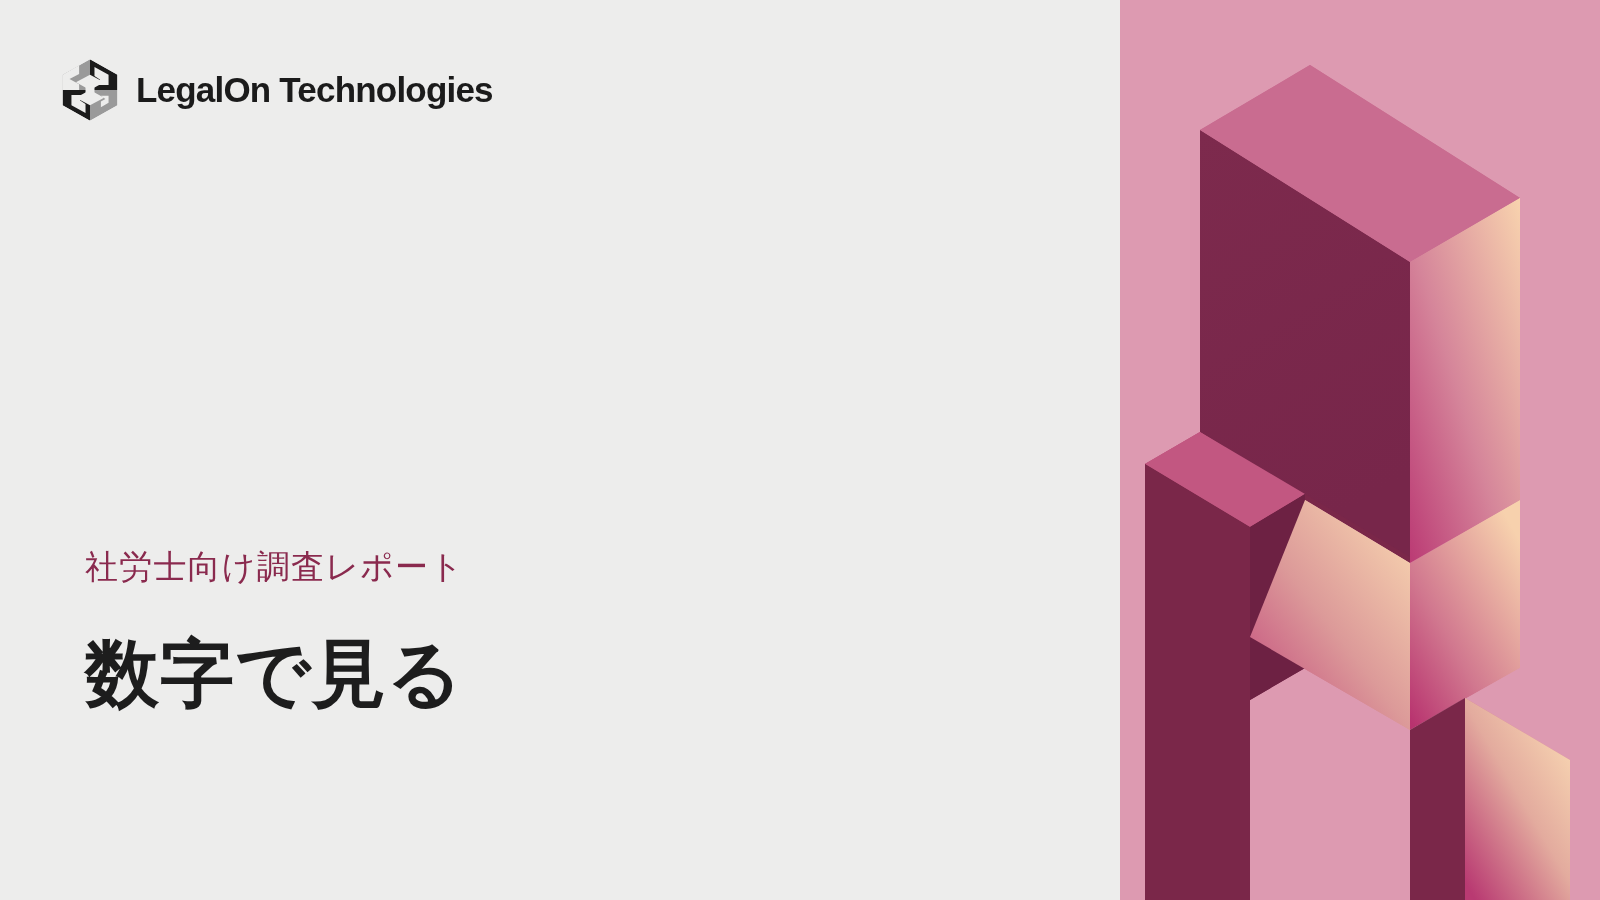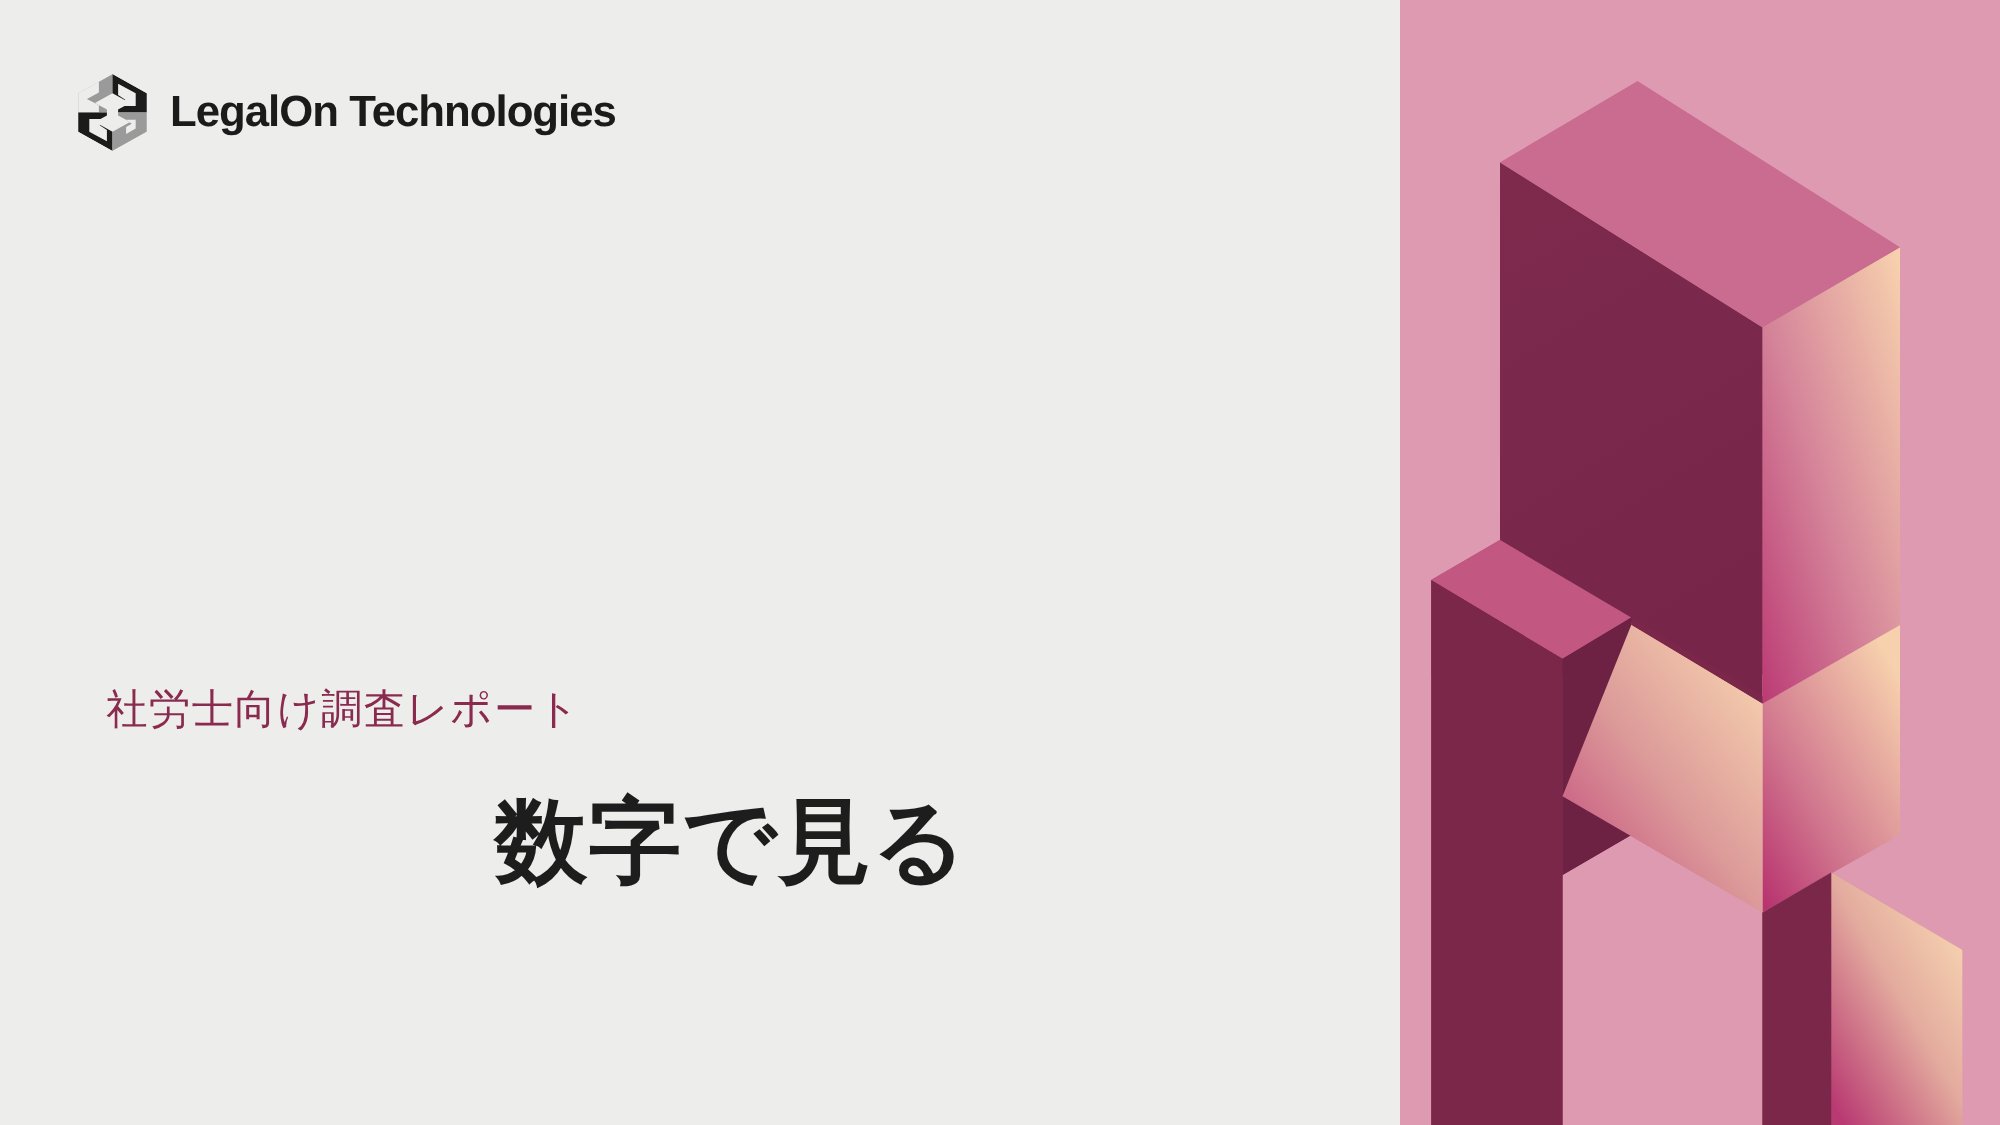--- a/index.html
+++ b/index.html
@@ -72,21 +72,20 @@
     white-space: nowrap;
   }
   .title {
     margin: 0;
     font-family: "DejaVu Sans", "Liberation Sans", sans-serif;
     font-size: 74px;
     font-weight: 700;
     line-height: 1.42;
     letter-spacing: 1px;
     color: #1d1d1d;
-    text-align: center;
   }
   .title-line {
     display: block;
     white-space: nowrap;
   }
 
   
   .art-panel {
     position: absolute;
     left: 1120px;

